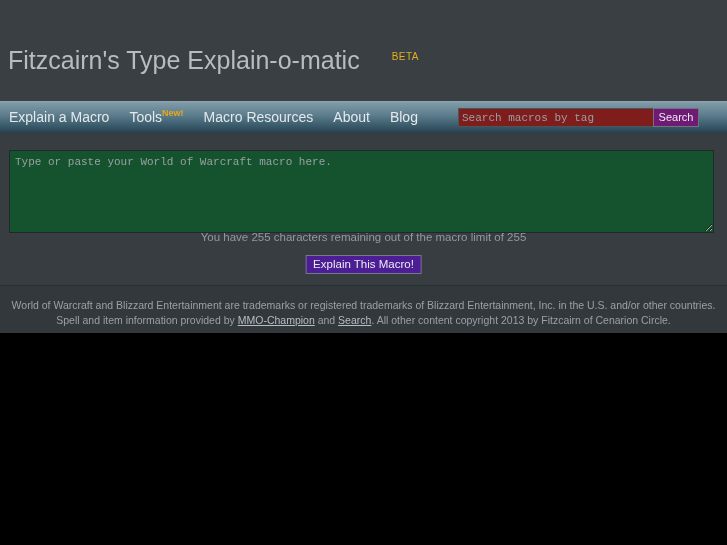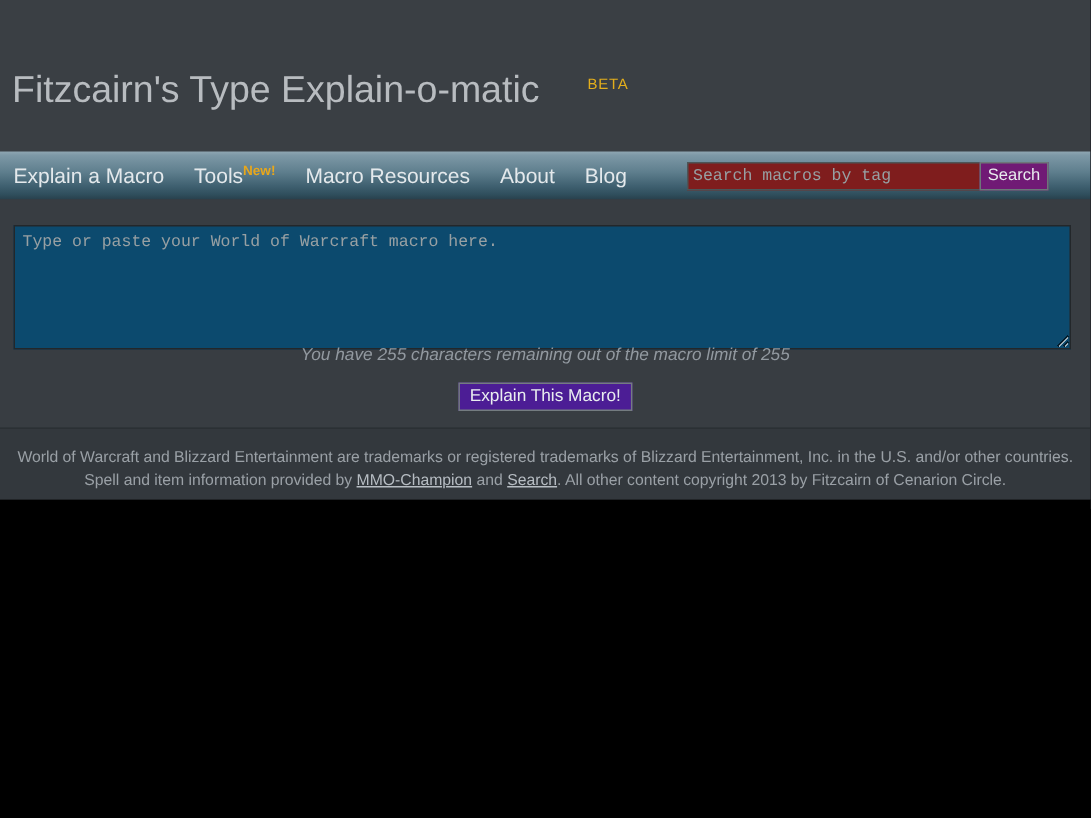--- a/index.html
+++ b/index.html
@@ -133,42 +133,41 @@
     width: 727px;
     height: 152px;
     background: #383d42;
   }
   #macro-input {
     position: absolute;
     left: 9px;
     top: 17px;
     width: 693px;
     height: 73px;
-    background: #0c4a6e;
+    background: #14532d;
     border: 1px solid #23272a;
     color: #99a1a4;
     font-family: "Liberation Mono", monospace;
     font-size: 11px;
     line-height: 14px;
     padding: 4px 5px;
     box-sizing: content-box;
     resize: both;
     outline: none;
     overflow: auto;
   }
   #macro-input::placeholder { color: #98a0a3; opacity: 1; }
   #char-counter {
     position: absolute;
     left: 0;
     top: 98px;
     width: 727px;
     text-align: center;
     color: #9299a0;
     font-size: 11.5px;
-    font-style: italic;
   }
   #explain-button {
     position: absolute;
     left: 50%;
     transform: translateX(-50%);
     top: 122px;
     height: 19px;
     background: #4c1d95;
     border: 1px solid #747c80;
     color: #e9edef;

